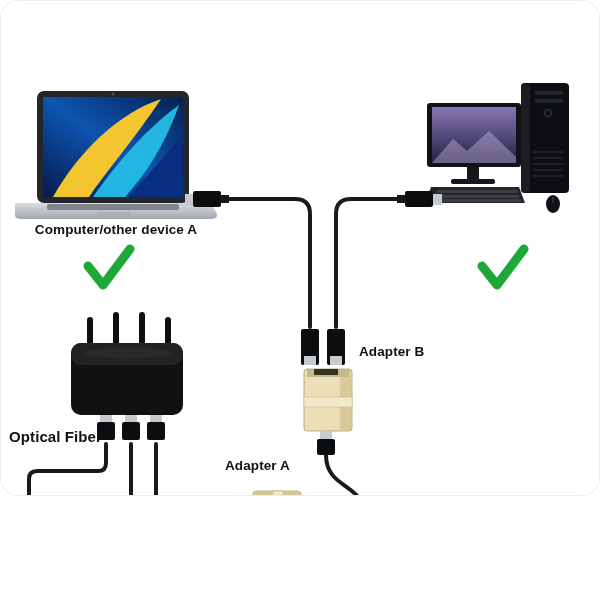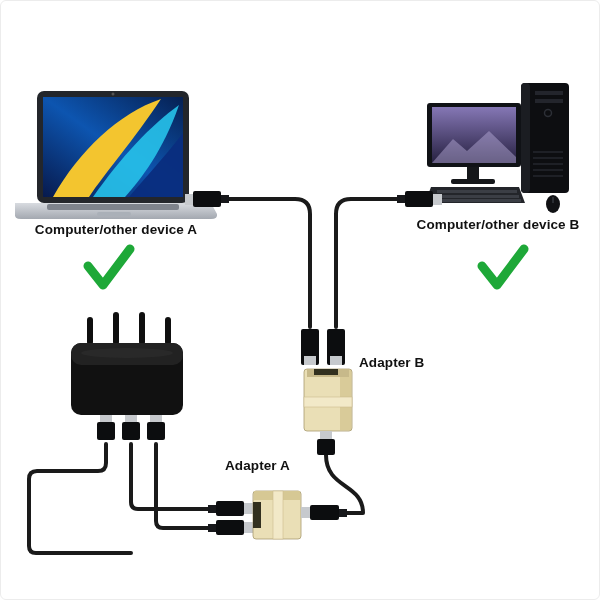--- a/index.html
+++ b/index.html
@@ -1,21 +1,21 @@
 <!DOCTYPE html>
 <html><head>
 <meta charset="utf-8">
 <style>
   html,body{margin:0;padding:0;background:#fff;}
   .stage{
     position:relative;
-    width:600px;height:600px;
+    width:600px;height:496px;
     background:#ffffff;
     border:1px solid #ececec;
-    border-radius:6px;
+    border-radius:18px;
     box-sizing:border-box;
     overflow:hidden;
     font-family:"Liberation Sans", sans-serif;
   }
   .stage svg{position:absolute;left:0;top:0;}
   .lbl{
     position:absolute;
     color:#111111;
     font-weight:bold;
     font-size:13.5px;
@@ -180,20 +180,20 @@
     </g>
     <g>
       <rect x="300" y="506" width="9" height="11" fill="#c6c9cd"></rect>
       <rect x="309" y="504" width="29" height="15" rx="2" fill="#0c0d0f"></rect>
       <rect x="338" y="508" width="8" height="8" fill="#17181b"></rect>
     </g>
   </svg>
 
   <div class="lbl center" style="left:12px;top:221px;width:206px;">Computer/other device A</div>
 
-  <div class="lbl center" style="left:394px;top:216px;width:206px;">Computer/other device B</div>
 
+  <div class="lbl big" style="left:8px;top:427px;">Optical Fiber</div>
 
-  <div class="lbl" style="left:358px;top:354px;">Adapter B</div>
+  <div class="lbl" style="left:358px;top:343px;">Adapter B</div>
 
   <div class="lbl" style="left:224px;top:457px;">Adapter A</div>
 
 </div>
 
 </body></html>

